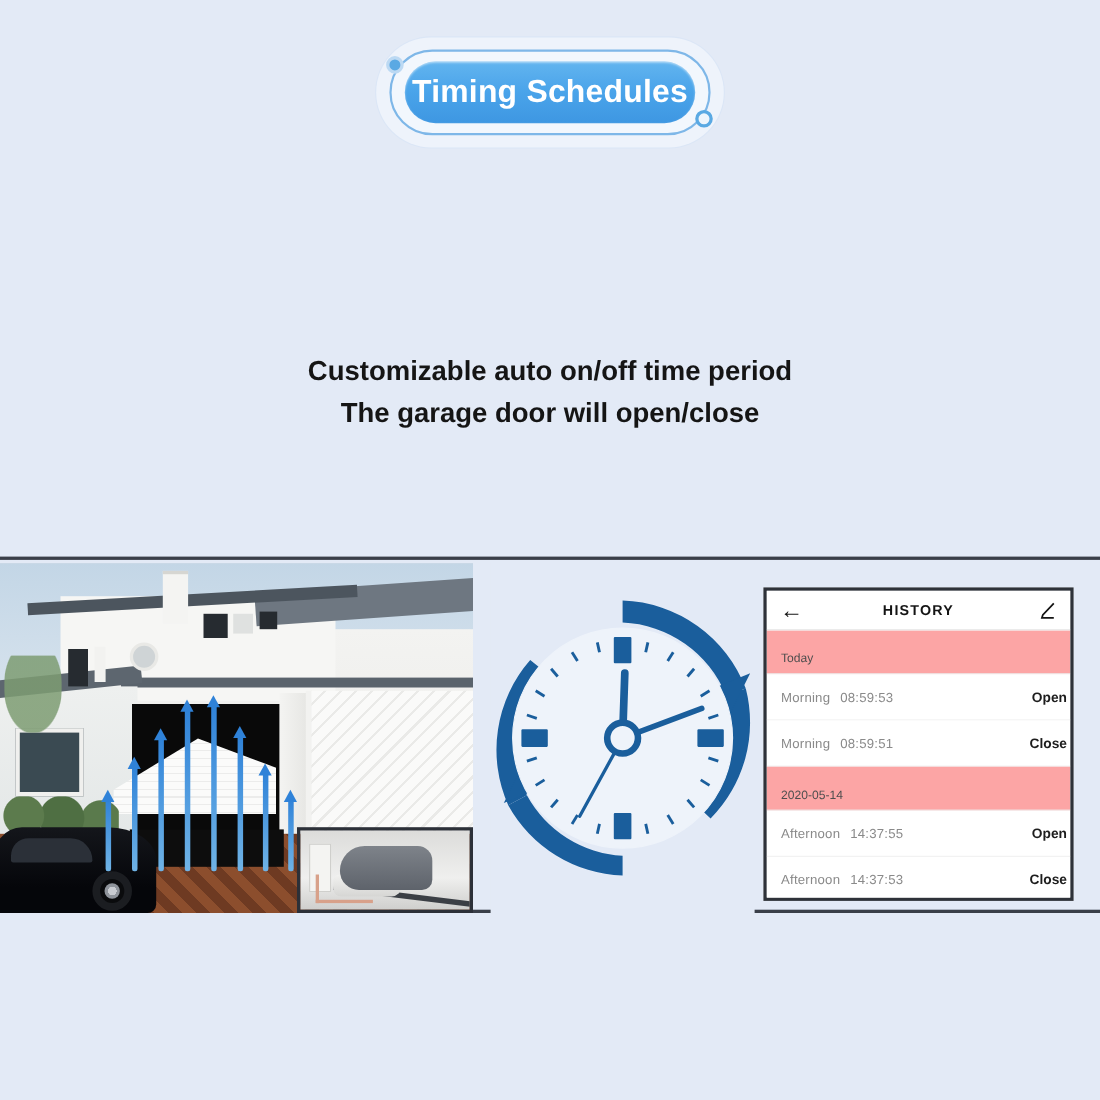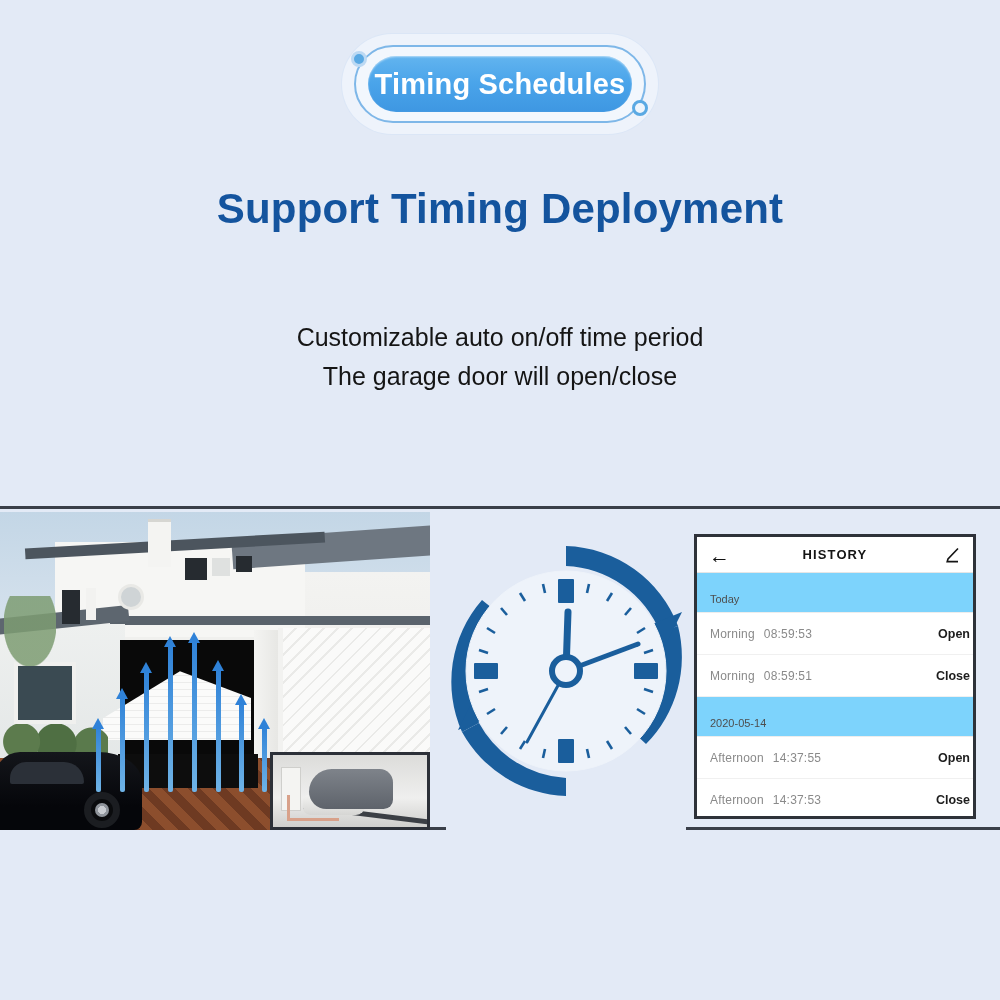--- a/index.html
+++ b/index.html
@@ -70,21 +70,21 @@
     font-weight: bold;
     line-height: 54px;
     letter-spacing: .2px;
   }
   .subhead {
     position: absolute;
     top: 318px; left: 0; right: 0;
     text-align: center;
     color: #151515;
     font-size: 25px;
-    font-weight: normal;
+    font-weight: bold;
     line-height: 39px;
   }
 
   
   .band {
     position: absolute;
     left: 0; right: 0;
     top: 506px;
     height: 324px;
     border-top: 3px solid #3a3f49;
@@ -290,21 +290,21 @@
     width: 100%; text-align: center;
     font-size: 13px; font-weight: bold;
     letter-spacing: 1.1px; color: #141414;
   }
   .bar-edit {
     position: absolute; right: 13px; top: 50%; transform: translateY(-50%);
     width: 16px; height: 16px;
   }
   .sect {
     height: 40px;
-    background: #7dd3fc;
+    background: #fca5a5;
     display: flex; align-items: flex-end;
     padding: 0 0 7px 13px;
     font-size: 11px; color: #4e4e4e;
     border-bottom: 1px solid #ededed;
   }
   .row {
     height: 42px;
     display: flex; align-items: center; justify-content: space-between;
     padding: 0 3px 0 13px;
     background: #ffffff;
@@ -321,21 +321,20 @@
   <div class="badge-halo"></div>
   <div class="badge-ring"></div>
   <div class="badge-dot tl"></div>
   <div class="badge-dot br"></div>
   <div class="badge-pill">
     <span class="badge-text">Timing Schedules</span>
   </div>
 </div>
 
 <div class="headline">
-  <div>Support Timing Deployment</div>
 </div>
 
 <div class="subhead">
   <div>Customizable auto on/off time period</div>
   <div>The garage door will open/close</div>
 </div>
 
 <div class="band">
 
   <div class="photo">

